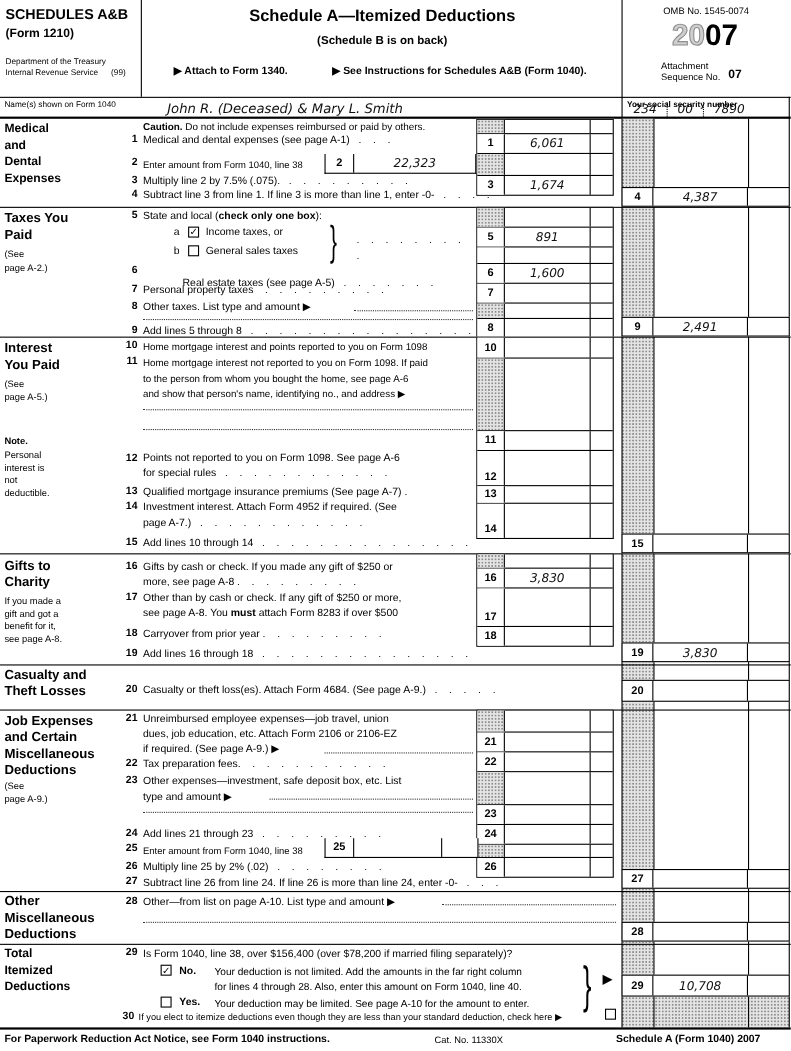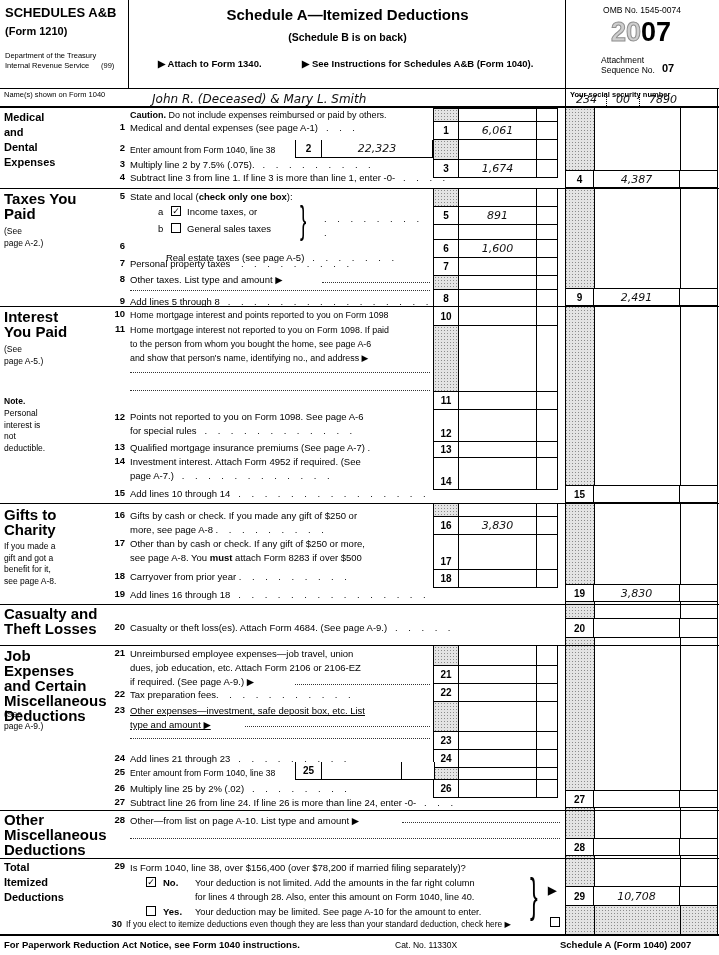--- a/index.html
+++ b/index.html
@@ -4,21 +4,21 @@
 <style>
   html,body{margin:0;padding:0;background:#fff;}
   *{box-sizing:border-box;}
   .page{position:relative;width:719px;height:955px;background:#fff;color:#000;
         font-family:"Liberation Sans",sans-serif;overflow:hidden;}
   .abs{position:absolute;}
   .b{font-weight:bold;}
   .desc{font-size:9.5px;line-height:14px;white-space:pre-wrap;}
   .small{font-size:8.4px;line-height:11px;}
   .lineno{font-weight:bold;font-size:9.5px;width:22px;text-align:right;}
-  .sidebar{font-weight:bold;font-size:15px;line-height:15px;white-space:pre-line;width:98px;}
+  .sidebar{font-weight:bold;font-size:12px;line-height:15px;white-space:pre-line;width:98px;}
   .sidenote{font-size:8.5px;line-height:11.5px;white-space:pre-line;width:98px;}
   .hand{font-family:"DejaVu Sans",sans-serif;font-style:italic;font-size:11px;color:#111;}
   .hl{position:absolute;left:0;width:719px;height:1px;background:#000;}
   .vl{position:absolute;width:1px;background:#000;}
   .shade{background-color:#e4e4e4;background-image:radial-gradient(#8c8c8c 0.7px,rgba(0,0,0,0) 0.8px);background-size:3px 3px;}
   .stripe{position:absolute;left:565px;width:29px;}
   .lgrp{position:absolute;left:433px;width:125px;border:1px solid #000;background:#fff;}
   .lrow{display:flex;border-top:1px solid #000;}
   .lrow.first{border-top:none;}
   .lc-n{width:25px;border-right:1px solid #000;font-weight:bold;font-size:10px;
@@ -207,21 +207,21 @@
   <div class="abs desc" style="left:130px;top:570px;width:300px;">Carryover from prior year .    .    .    .    .    .    .    .    .</div>
   <div class="abs desc" style="left:130px;top:588px;width:430px;">Add lines 16 through 18   .    .    .    .    .    .    .    .    .    .    .    .    .    .    .</div>
 
   <div class="abs desc" style="left:130px;top:621px;width:430px;">Casualty or theft loss(es). Attach Form 4684. (See page A-9.)   .    .    .    .    .</div>
 
   <div class="abs desc" style="left:130px;top:647px;width:300px;">Unreimbursed employee expenses—job travel, union
 dues, job education, etc. Attach Form 2106 or 2106-EZ
 if required. (See page A-9.) ▶</div>
   <div class="dotl" style="left:295px;top:684px;width:135px;"></div>
   <div class="abs desc" style="left:130px;top:688px;width:300px;">Tax preparation fees.    .    .    .    .    .    .    .    .    .    .</div>
-  <div class="abs desc" style="left:130px;top:704px;width:300px;text-decoration:underline;">Other expenses—investment, safe deposit box, etc. List
+  <div class="abs desc" style="left:130px;top:704px;width:300px;">Other expenses—investment, safe deposit box, etc. List
 type and amount ▶</div>
   <div class="dotl" style="left:245px;top:726px;width:185px;"></div>
   <div class="dotl" style="left:130px;top:738px;width:300px;"></div>
   <div class="abs desc" style="left:130px;top:752px;width:300px;">Add lines 21 through 23   .    .    .    .    .    .    .    .    .</div>
   <div class="abs desc" style="left:130px;top:766px;width:170px;font-size:8.6px;">Enter amount from Form 1040, line 38</div>
   <div class="abs desc" style="left:130px;top:782px;width:300px;">Multiply line 25 by 2% (.02)   .    .    .    .    .    .    .    .</div>
   <div class="abs desc" style="left:130px;top:796px;width:440px;">Subtract line 26 from line 24. If line 26 is more than line 24, enter -0-   .    .    .</div>
 
   <div class="abs desc" style="left:130px;top:814px;width:290px;">Other—from list on page A-10. List type and amount ▶</div>
   <div class="dotl" style="left:402px;top:822px;width:158px;"></div>

